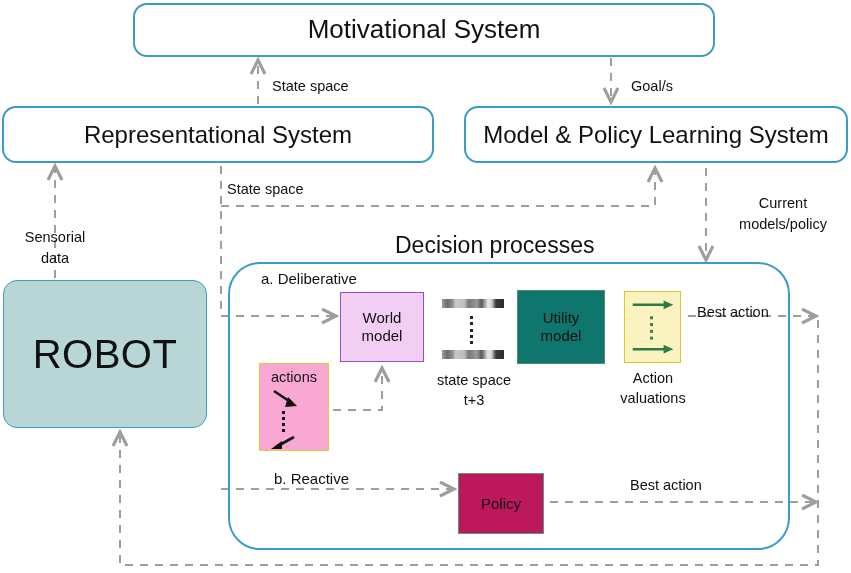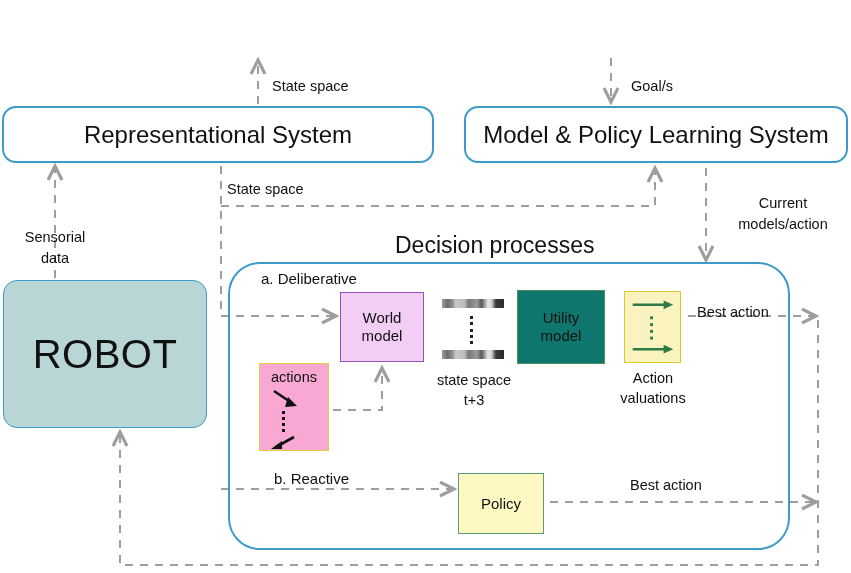--- a/index.html
+++ b/index.html
@@ -107,21 +107,21 @@
     background: #f9a8d4;
     border: 1.6px solid #e0cf37;
     flex-direction: column;
     align-items: center;
     justify-content: center;
     font-size: 14.5px;
     padding-top: 4px;
   }
   #policy-box {
     left: 458px; top: 473px; width: 86px; height: 61px;
-    background: #fef9c3;
+    background: #be185d;
     border: 1.6px solid #5c9a77;
     font-size: 15px;
     text-align: center;
   }
   .statestrip {
     position: absolute;
     width: 62px; height: 9px;
     background: linear-gradient(to right,
       #9a9a9a 0%, #6d6d6d 9%, #8f8f8f 17%,
       #c8c8c8 22%, #bdbdbd 36%, #787878 43%,
@@ -175,20 +175,23 @@
       <path d="M333,410 L382,410 L382,370" marker-end="url(#ahead)"></path>
 
       <path d="M688,316 L814,316" marker-end="url(#ahead)"></path>
 
       <path d="M550,502 L814,502" marker-end="url(#ahead)"></path>
 
       <path d="M818,320 L818,565 L120,565 L120,434" marker-end="url(#ahead)"></path>
     </g>
   </svg>
 
+  <div class="rbox" id="motivational-system">
+    <span>Motivational System</span>
+  </div>
 
   <div class="rbox" id="model-policy-learning-system">
     <span>Model &amp; Policy Learning System</span>
   </div>
 
   <div class="rbox" id="representational-system">
     <span>Representational System</span>
   </div>
 
   <div class="rbox" id="robot-box">
@@ -275,19 +278,19 @@
   <div class="lbl" style="left:272px; top:78px;">State space</div>
 
   <div class="lbl" style="left:631px; top:78px;">Goal/s</div>
 
   <div class="lbl" style="left:227px; top:181px;">State space</div>
 
   <div class="lbl ctr" style="left:55px; top:229px; width:100px; margin-left:-50px;">Sensorial</div>
   <div class="lbl ctr" style="left:55px; top:250px; width:100px; margin-left:-50px;">data</div>
 
   <div class="lbl ctr" style="left:723px; top:195px; width:120px;">Current</div>
-  <div class="lbl ctr" style="left:723px; top:216px; width:120px;">models/action</div>
+  <div class="lbl ctr" style="left:723px; top:216px; width:120px;">models/policy</div>
 
   <div class="lbl" style="left:697px; top:304px;">Best action</div>
 
   <div class="lbl" style="left:630px; top:477px;">Best action</div>
 
 </div>
 
 </body></html>

